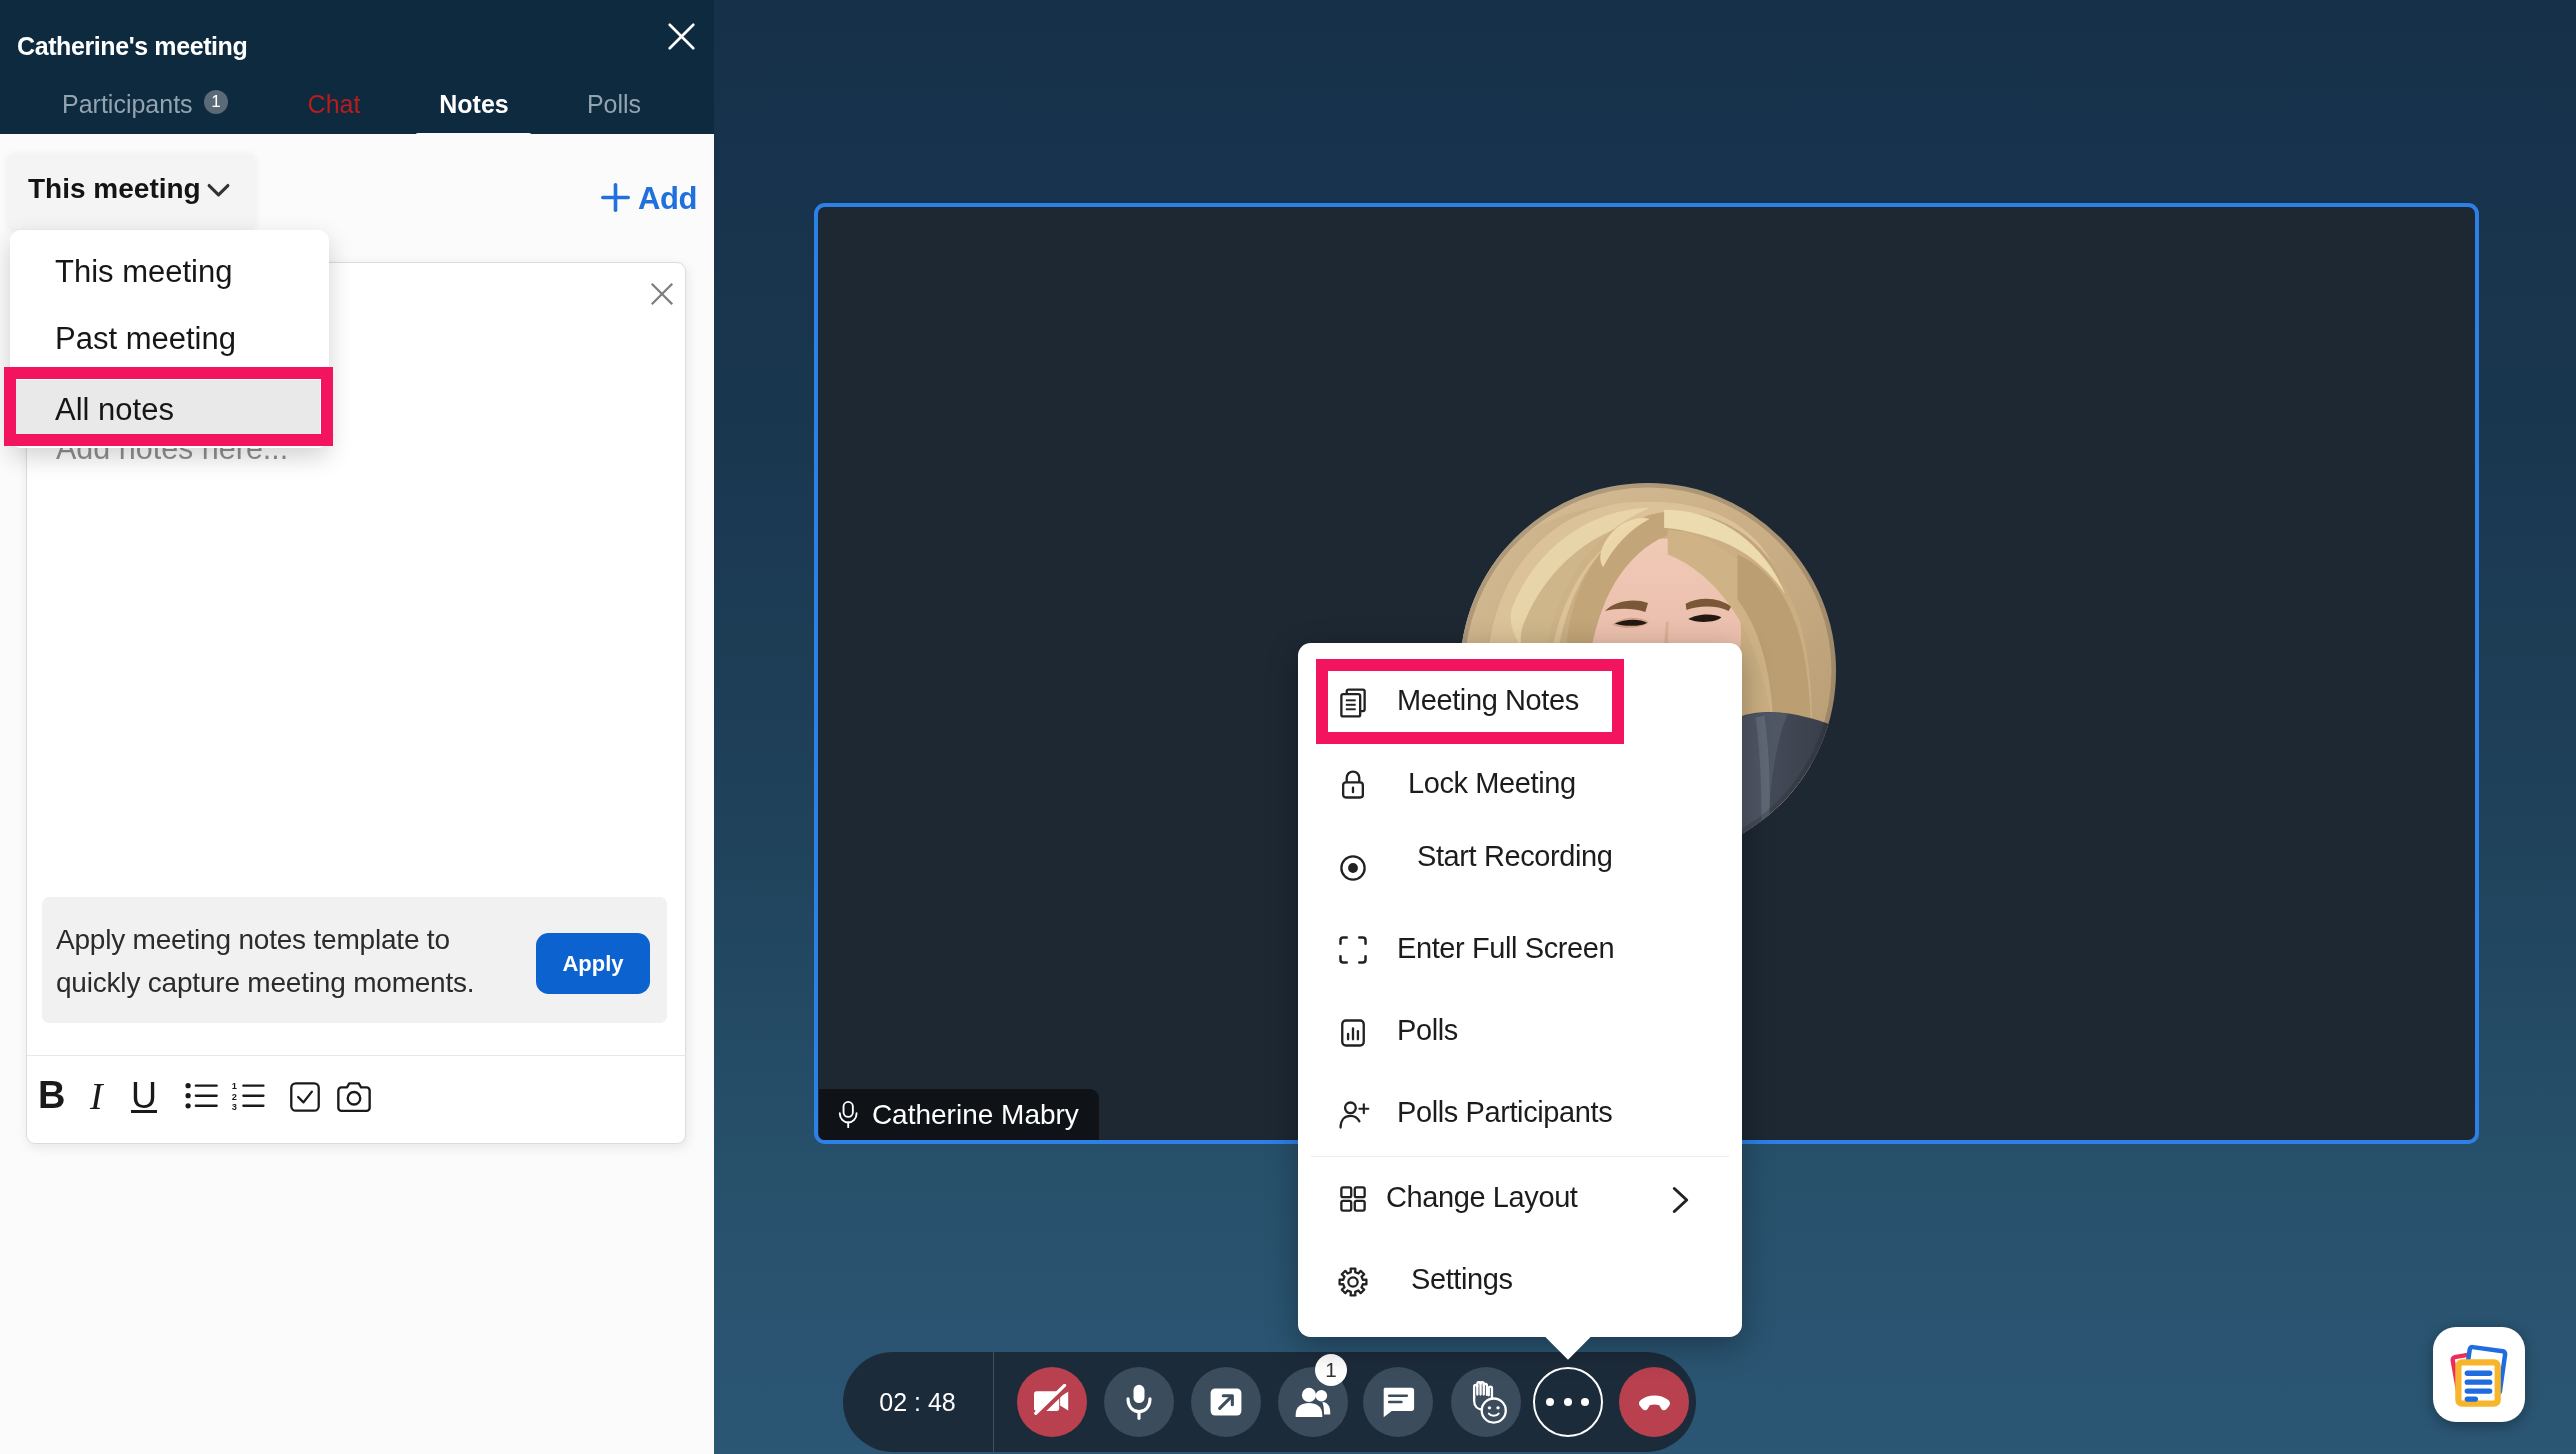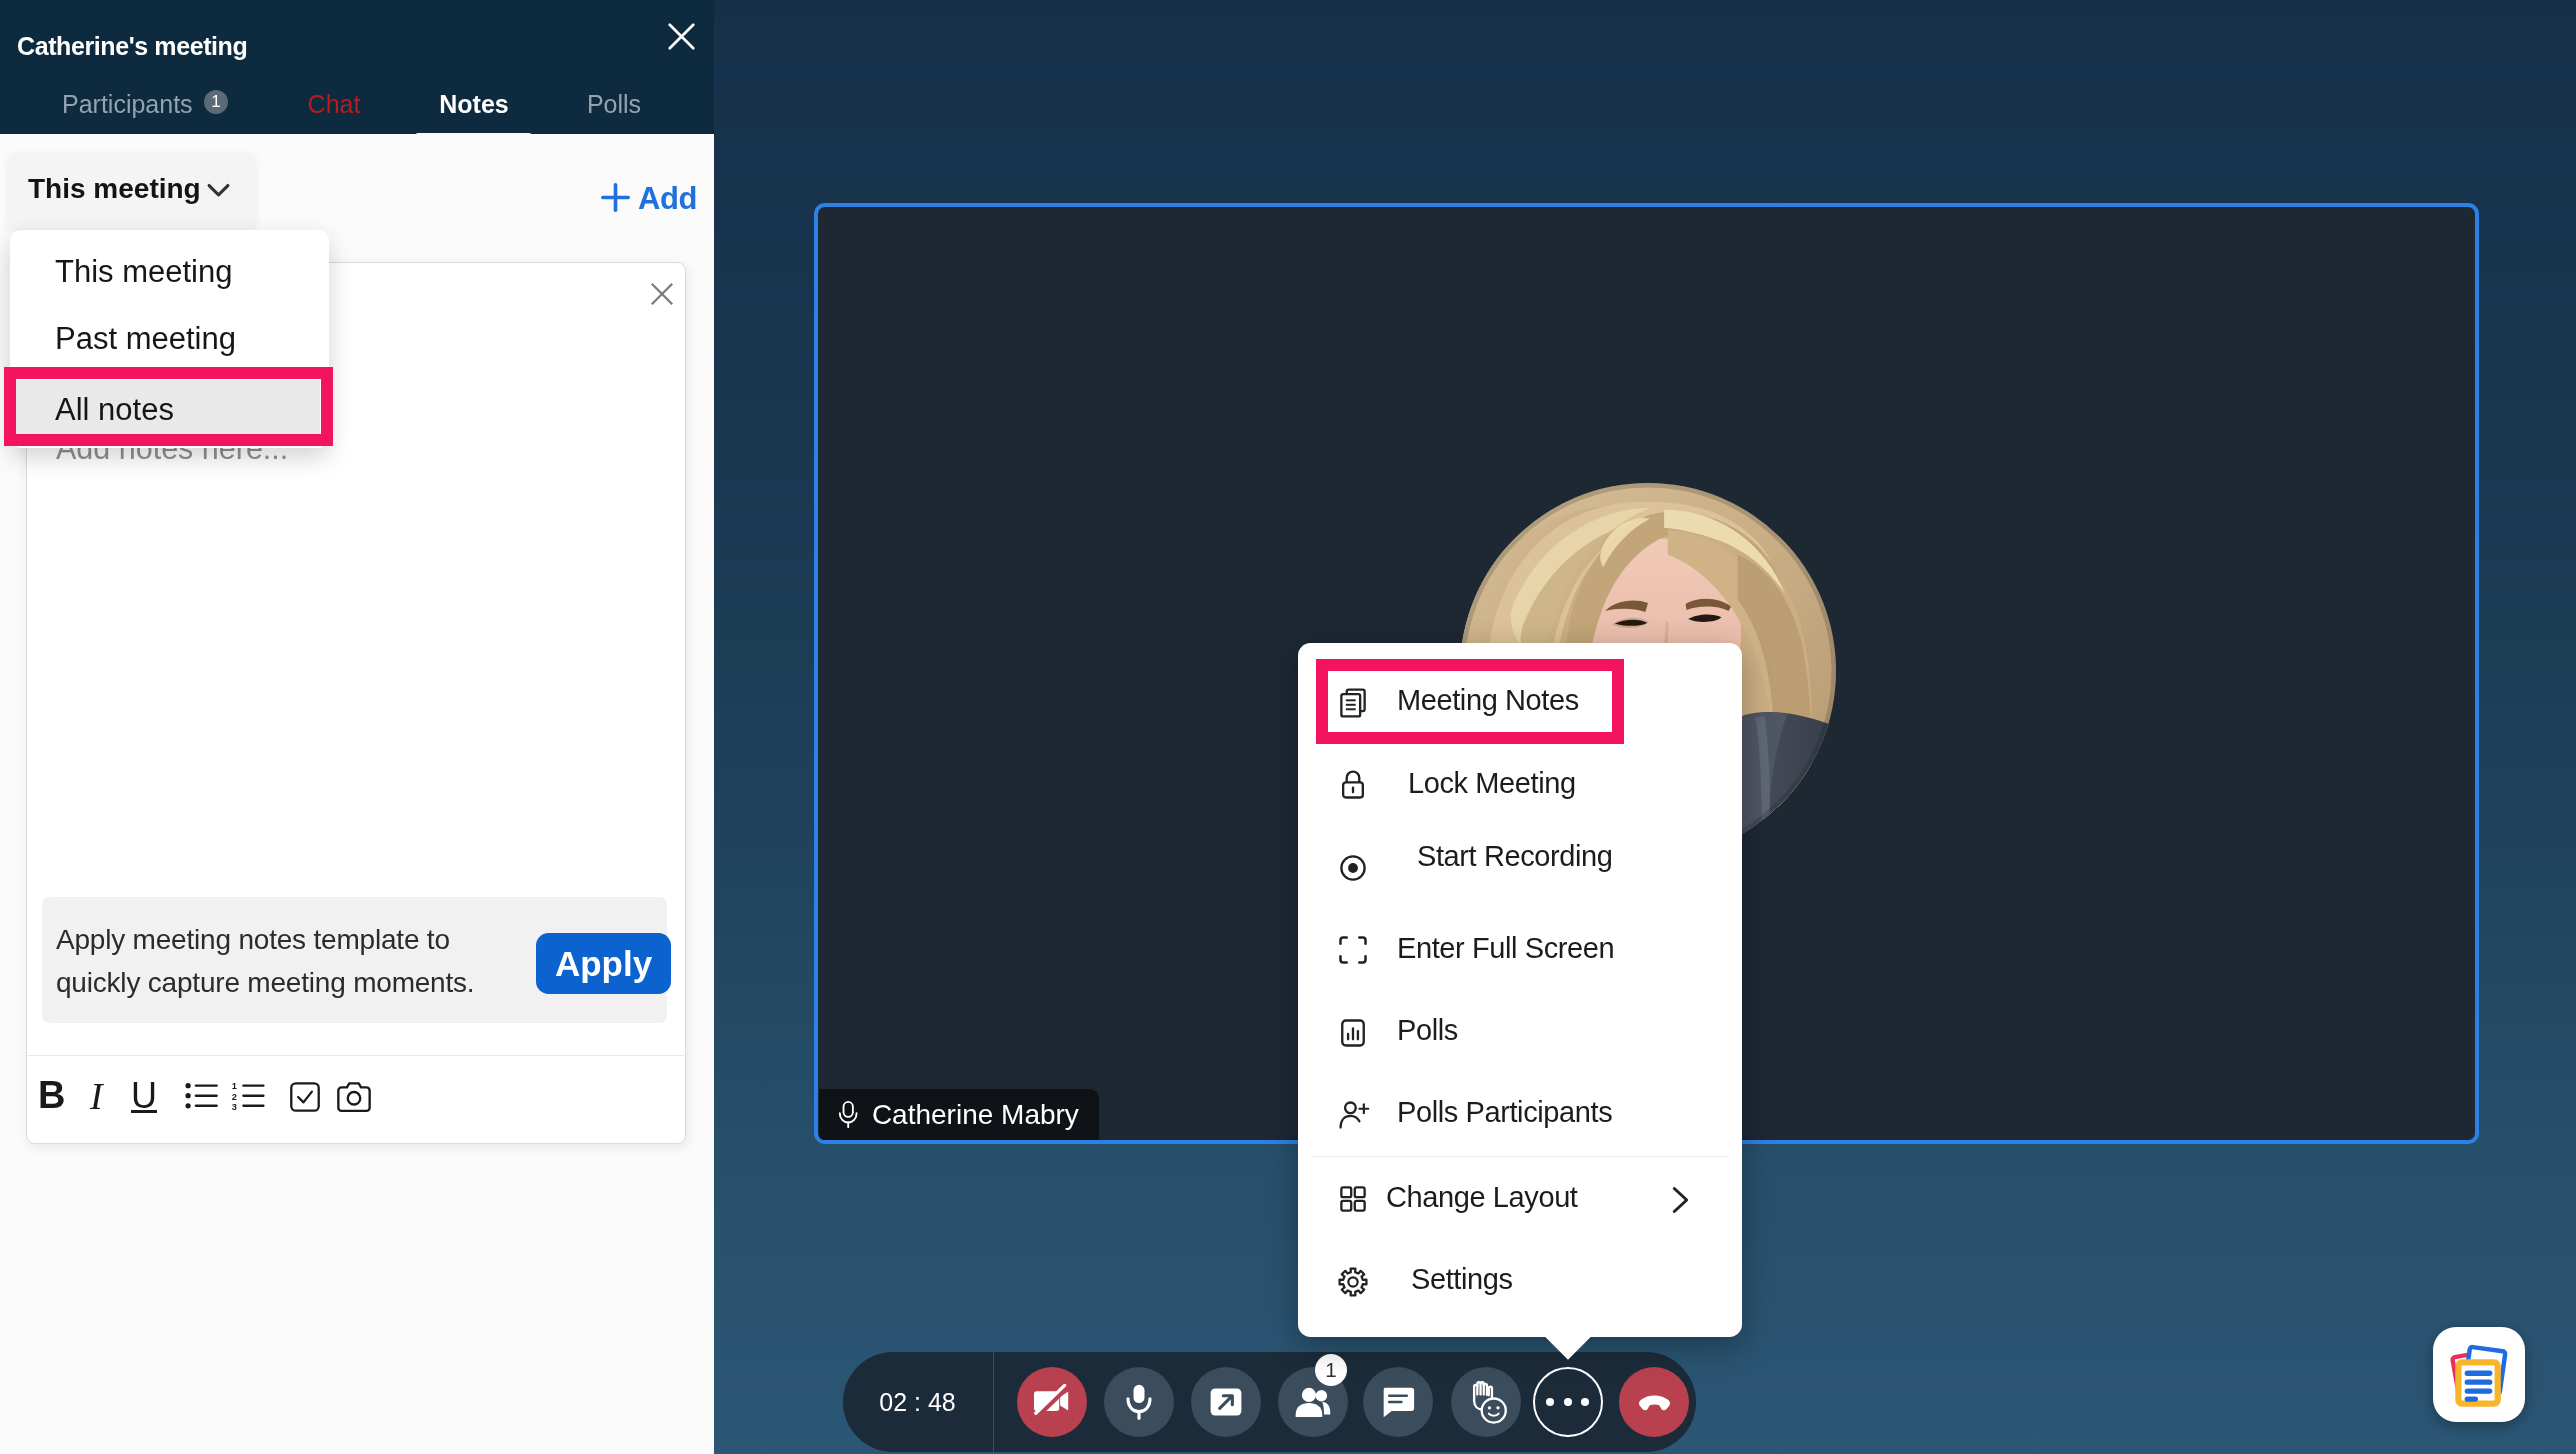--- a/index.html
+++ b/index.html
@@ -262,21 +262,21 @@
 <div class="abs" style="left:26px;top:262px;width:660px;height:882px;background:#fff;border:0.9px solid #dcdcdc;border-radius:9px;box-shadow:1.8px 3.6px 10.8px rgba(0,0,0,0.08);box-sizing:border-box;"></div>
 <svg class="abs" style="left:650px;top:282px;" width="24" height="24" viewBox="0 0 27 27">
     <g stroke="#7d7d7d" stroke-width="2.6">
       <line x1="2" y1="2" x2="25" y2="25"></line>
       <line x1="25" y1="2" x2="2" y2="25"></line>
     </g>
   </svg>
 <div class="abs" style="left:56px;top:431px;color:#8f8f8f;font-size:30.5px;">Add notes here...</div>
 <div class="abs" style="left:42px;top:897px;width:625px;height:126px;background:#f1f1f1;border-radius:7.2px;"></div>
 <div class="abs" style="left:56px;top:918px;width:466px;color:#2b2b2b;font-size:28px;line-height:43px;letter-spacing:-0.2px;">Apply meeting notes template to quickly capture meeting moments.</div>
-<div class="abs" style="left:536px;top:933px;width:135px;height:61px;background:#0c63cf;border-radius:12.5px;display:flex;align-items:center;justify-content:center;color:#fff;font-size:35px;font-weight:bold;">Apply</div>
+<div class="abs" style="left:536px;top:933px;width:114px;height:61px;background:#0c63cf;border-radius:12.5px;display:flex;align-items:center;justify-content:center;color:#fff;font-size:22px;font-weight:bold;">Apply</div>
 <div class="abs" style="left:27px;top:1055px;width:659px;height:0.9px;background:#e8e8e8;"></div>
 <div class="abs" id="toolbar">
     <div style="position:absolute;left:38px;top:1074px;font-size:38px;font-weight:800;color:#1a1a1a;font-family:'Liberation Sans',sans-serif;">B</div>
 <div style="position:absolute;left:90px;top:1074px;font-size:38px;font-style:italic;color:#1a1a1a;font-family:'Liberation Serif',serif;">I</div>
 <div style="position:absolute;left:131px;top:1075px;font-size:36px;color:#1a1a1a;text-decoration:underline;">U</div>
 <svg style="position:absolute;left:185px;top:1081px;" width="34" height="31" viewBox="0 0 44 40">
       <g stroke="#1a1a1a" stroke-width="3" stroke-linecap="round">
         <line x1="14" y1="6" x2="41" y2="6"></line>
         <line x1="14" y1="19" x2="41" y2="19"></line>
         <line x1="14" y1="32" x2="41" y2="32"></line>

